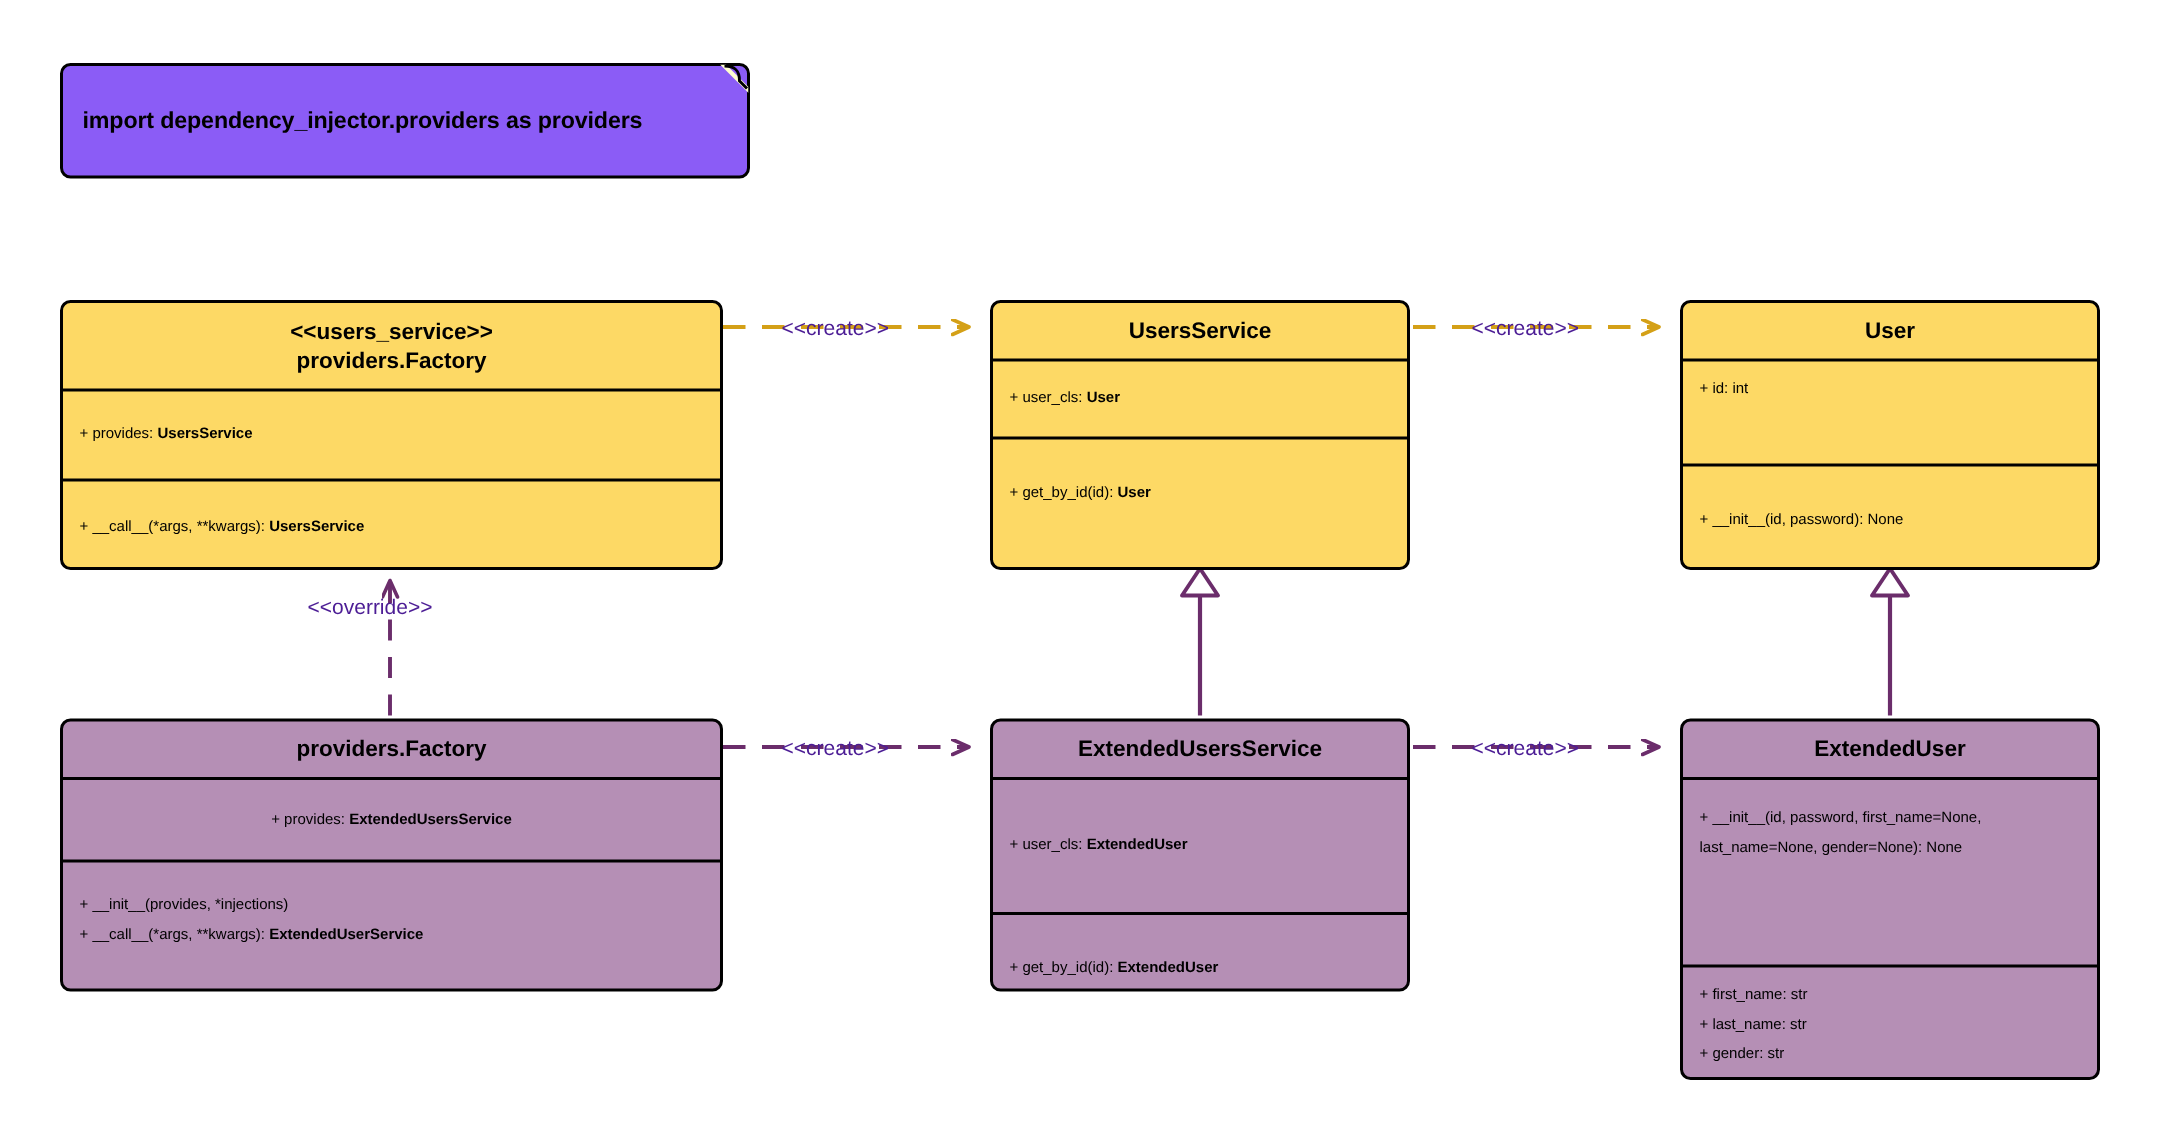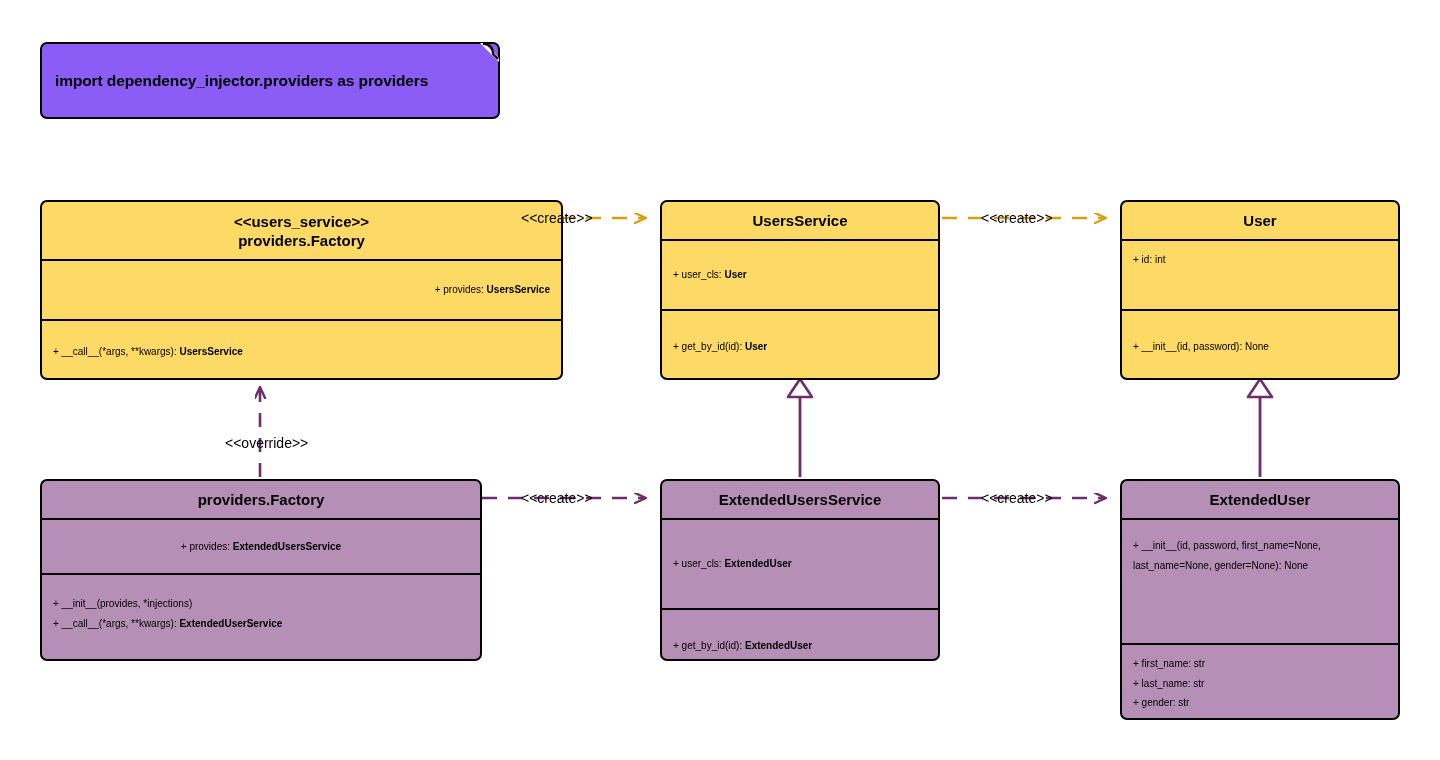--- a/index.html
+++ b/index.html
@@ -90,21 +90,21 @@
   }
   .cls-section.compact { justify-content: flex-start; }
   .member { white-space: nowrap; }
   .member.wrap { white-space: normal; }
   .member b { font-weight: bold; }
 
   
   .edge-label {
     position: absolute;
     font-size: 14px;
-    color: #000000;
+    color: #4c1d95;
     white-space: nowrap;
     background: transparent;
   }
 </style>
 </head>
 <body>
 
 <div id="canvas">
 
   <svg class="edge-layer" viewBox="0 0 1440 760">
@@ -152,42 +152,42 @@
   </svg>
 
   <div class="note" style="left:40px; top:42px; width:460px; height:77px;">
     <span class="note-text">import dependency_injector.providers as providers</span>
     <svg class="note-fold" viewBox="0 0 19 19">
       <path d="M 4,0 L 19,15 L 19,19 L 0,0 Z" fill="#FEFECE"></path>
       <path d="M 3,1 C 10,1 13,4 13,11 L 18,16" fill="none" stroke="#000000" stroke-width="2"></path>
     </svg>
   </div>
 
-  <div class="uml-class yellow" style="left:40px; top:200px; width:523px; height:180px;">
+  <div class="uml-class yellow" style="left:40px; top:200px; width:442px; height:180px;">
     <div class="cls-header" style="height:57px;">
       <span>&lt;&lt;users_service&gt;&gt;</span>
       <span>providers.Factory</span>
     </div>
-    <div class="cls-section" style="height:60px;align-items:flex-end;">
+    <div class="cls-section" style="height:60px;">
       <div class="member">
         <span>+ provides: </span><b>UsersService</b>
       </div>
     </div>
     <div class="cls-section" style="height:63px;">
       <div class="member">
         <span>+ __call__(*args, **kwargs): </span><b>UsersService</b>
       </div>
     </div>
   </div>
 
   <div class="uml-class yellow" style="left:660px; top:200px; width:280px; height:180px;">
     <div class="cls-header" style="height:37px;">
       <span>UsersService</span>
     </div>
-    <div class="cls-section" style="height:70px;">
+    <div class="cls-section" style="height:52px;">
       <div class="member">
         <span>+ user_cls: </span><b>User</b>
       </div>
     </div>
     <div class="cls-section" style="height:73px;">
       <div class="member">
         <span>+ get_by_id(id): </span><b>User</b>
       </div>
     </div>
   </div>
@@ -262,15 +262,15 @@
       <div class="member">
         <span>+ gender: str</span>
       </div>
     </div>
   </div>
 
   <div class="edge-label" style="left:521px; top:210px;">&lt;&lt;create&gt;&gt;</div>
   <div class="edge-label" style="left:981px; top:210px;">&lt;&lt;create&gt;&gt;</div>
   <div class="edge-label" style="left:521px; top:490px;">&lt;&lt;create&gt;&gt;</div>
   <div class="edge-label" style="left:981px; top:490px;">&lt;&lt;create&gt;&gt;</div>
-  <div class="edge-label" style="left:205px; top:435px;margin-left:20px;">&lt;&lt;override&gt;&gt;</div>
+  <div class="edge-label" style="left:205px; top:396px;">&lt;&lt;override&gt;&gt;</div>
 
 </div>
 
 </body></html>

